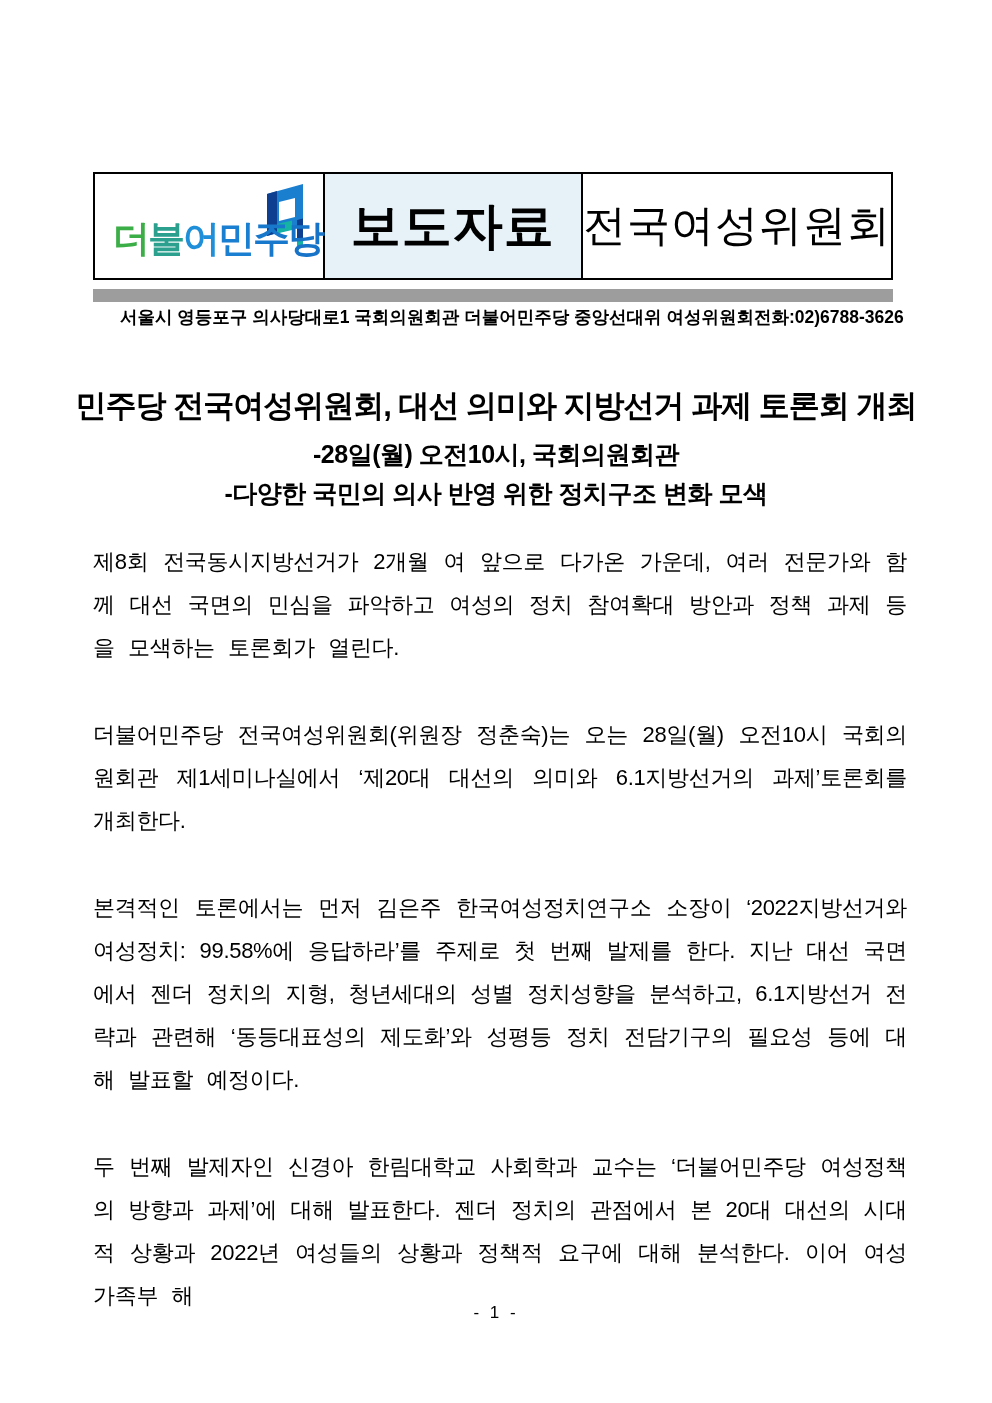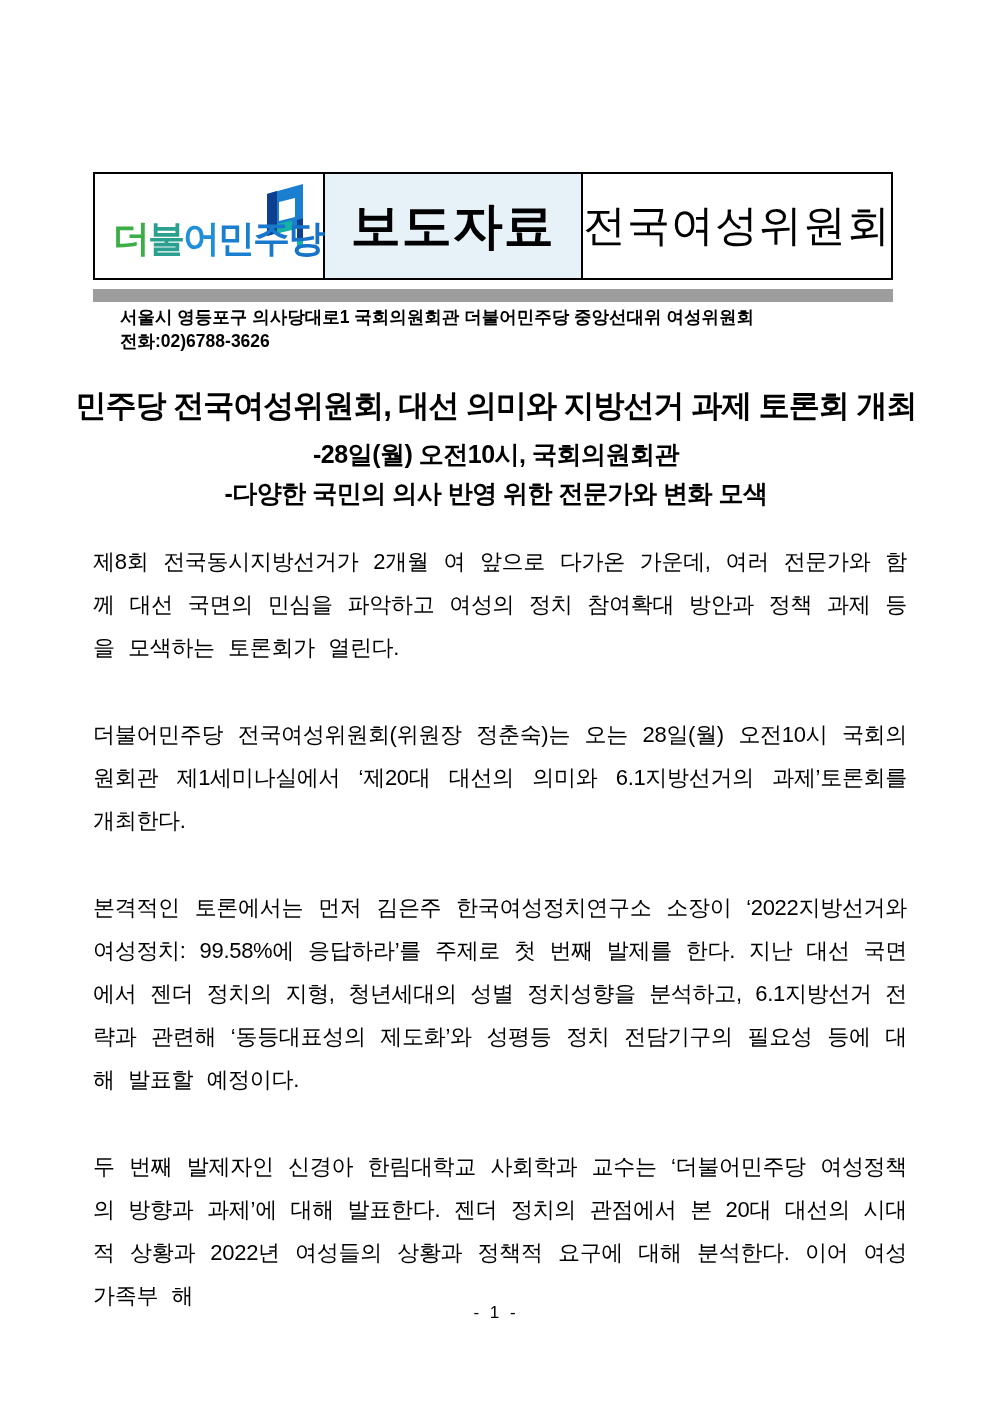--- a/index.html
+++ b/index.html
@@ -76,21 +76,20 @@
     left: 93px; top: 305px;
     width: 800px;
     display: flex;
     justify-content: space-between;
     align-items: baseline;
     padding: 0 20px 0 27px;
     box-sizing: border-box;
     font-size: 17.5px;
     font-weight: bold;
     white-space: nowrap;
-    flex-direction: column;
   }
 
   
   .doc-title {
     position: absolute;
     left: 0; top: 385px;
     width: 100%;
     text-align: center;
     font-size: 31px;
     font-weight: bold;
@@ -163,21 +162,21 @@
 
   <div class="divider-bar"></div>
 
   <div class="address-row">
     <span>서울시 영등포구 의사당대로1 국회의원회관 더불어민주당 중앙선대위 여성위원회</span>
     <span>전화:02)6788-3626</span>
   </div>
 
   <div class="doc-title">민주당 전국여성위원회, 대선 의미와 지방선거 과제 토론회 개최</div>
   <div class="subtitle subtitle-1">-28일(월) 오전10시, 국회의원회관</div>
-  <div class="subtitle subtitle-2">-다양한 국민의 의사 반영 위한 전문가와 변화 모색</div>
+  <div class="subtitle subtitle-2">-다양한 국민의 의사 반영 위한 정치구조 변화 모색</div>
 
   <div class="body-text">
     <p>제8회 전국동시지방선거가 2개월 여 앞으로 다가온 가운데, 여러 전문가와 함께 대선 국면의 민심을 파악하고 여성의 정치 참여확대 방안과 정책 과제 등을 모색하는 토론회가 열린다.</p>
     <p>더불어민주당 전국여성위원회(위원장 정춘숙)는 오는 28일(월) 오전10시 국회의원회관 제1세미나실에서 ‘제20대 대선의 의미와 6.1지방선거의 과제’토론회를 개최한다.</p>
     <p>본격적인 토론에서는 먼저 김은주 한국여성정치연구소 소장이 ‘2022지방선거와 여성정치: 99.58%에 응답하라’를 주제로 첫 번째 발제를 한다. 지난 대선 국면에서 젠더 정치의 지형, 청년세대의 성별 정치성향을 분석하고, 6.1지방선거 전략과 관련해 ‘동등대표성의 제도화’와 성평등 정치 전담기구의 필요성 등에 대해 발표할 예정이다.</p>
     <p>두 번째 발제자인 신경아 한림대학교 사회학과 교수는 ‘더불어민주당 여성정책의 방향과 과제’에 대해 발표한다. 젠더 정치의 관점에서 본 20대 대선의 시대적 상황과 2022년 여성들의 상황과 정책적 요구에 대해 분석한다. 이어 여성가족부 해</p>
   </div>
 
   <div class="page-number">- 1 -</div>
 

